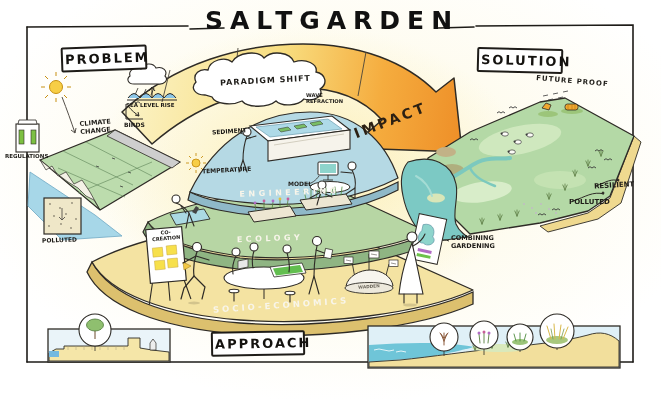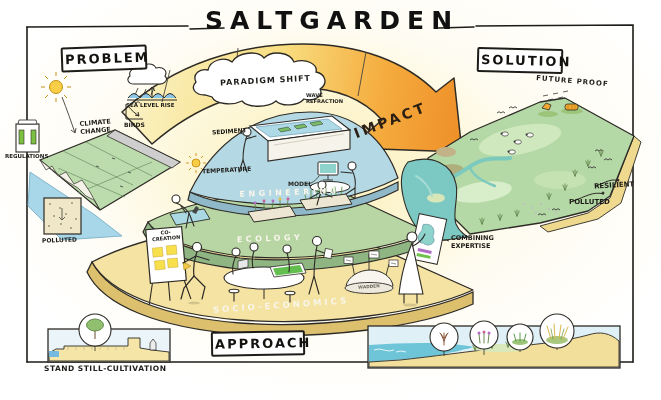--- a/index.html
+++ b/index.html
@@ -405,21 +405,20 @@
 <div class="lbl" style="left:306px;top:92px;width:36px;font-size:5.2px;">WAVE REFRACTION</div>
 <div class="lbl" style="left:288px;top:180px;width:30px;font-size:6px;">MODEL</div>
 <div class="lbl" style="left:202px;top:166px;width:56px;font-size:6px;transform:rotate(-3deg);">TEMPERATURE</div>
 
 <div class="lbl white ctr" style="left:232px;top:188px;width:115px;font-size:8px;letter-spacing:3.5px;transform:rotate(-2deg);">ENGINEERING</div>
 <div class="lbl white ctr" style="left:220px;top:234px;width:100px;font-size:8px;letter-spacing:3.5px;transform:rotate(-2deg);">ECOLOGY</div>
 <div class="lbl white ctr" style="left:196px;top:300px;width:170px;font-size:8.5px;letter-spacing:3px;transform:rotate(-4deg);">SOCIO-ECONOMICS</div>
 
 <div class="lbl ctr" style="left:147px;top:230px;width:38px;font-size:5px;transform:rotate(-5deg);">CO-CREATION</div>
 <div class="lbl ctr" style="left:349px;top:284px;width:40px;font-size:4.3px;transform:rotate(-4deg);color:#6b665c;">WADDEN</div>
-<div class="lbl" style="left:451px;top:235px;width:62px;font-size:6.5px;">COMBINING EXPERTISE</div>
+<div class="lbl" style="left:451px;top:235px;width:62px;font-size:6.5px;">COMBINING GARDENING</div>
 
 <div class="lbl" style="left:536px;top:78px;width:92px;font-size:7px;letter-spacing:1px;transform:rotate(5deg);">FUTURE PROOF</div>
 <div class="lbl" style="left:594px;top:181px;width:54px;font-size:7px;transform:rotate(-3deg);">RESILIENT</div>
 <div class="lbl" style="left:569px;top:198px;width:54px;font-size:7px;">POLLUTED</div>
 
-<div class="lbl" style="left:44px;top:365px;width:160px;font-size:7.5px;letter-spacing:.5px;">STAND STILL-CULTIVATION</div>
 
 </div>
 
 </body></html>

